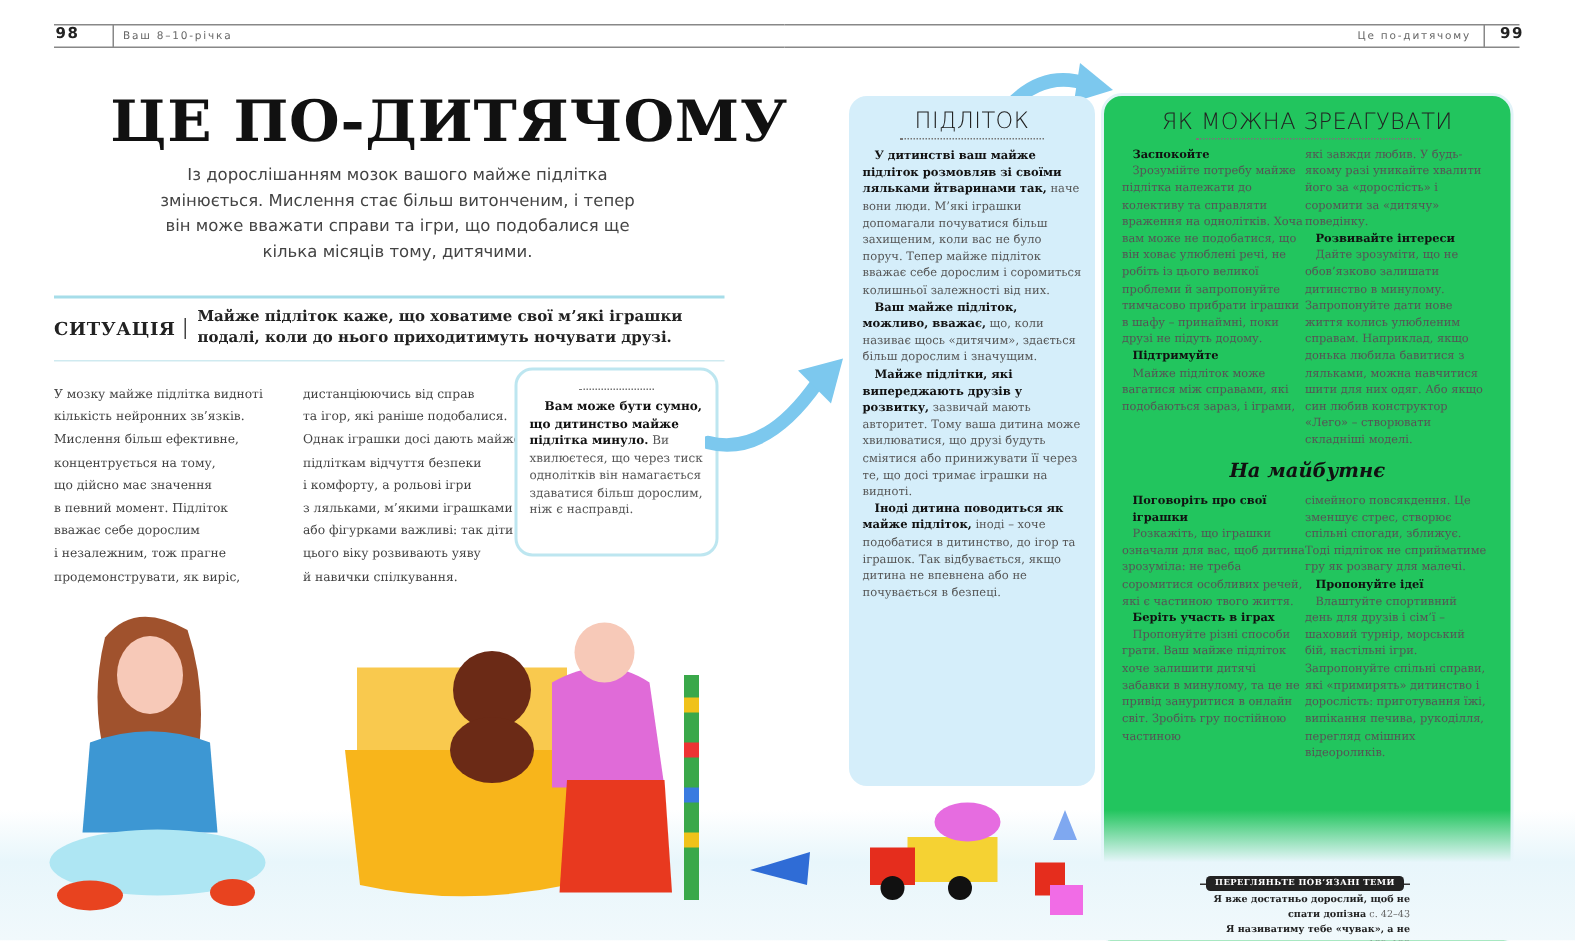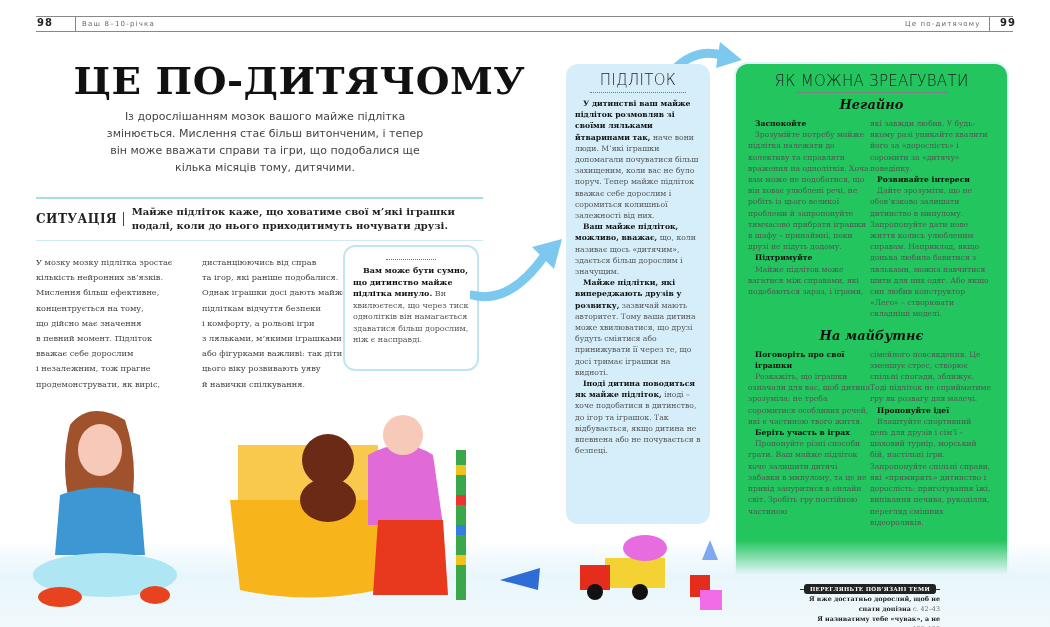--- a/index.html
+++ b/index.html
@@ -32,21 +32,21 @@
   .think-box { position: absolute; left: 343px; top: 245px; width: 136px; height: 126px; border: 2px solid #bde6f0; border-radius: 12px; padding: 8px 8px; background: #fff; }
   .box-title { font-family: "DejaVu Sans", sans-serif; font-weight: 300; text-align: center; color: #222; letter-spacing: 0.3px; }
   .think-box .box-title { font-size: 15px; line-height: 16px; }
   .dotline { width: 50px; margin: 4px auto 5px; border-top: 1px dotted #777; }
   .think-text { font-size: 8px; line-height: 11.5px; color: #555; text-indent: 10px; }
   .think-text b { color: #111; }
 
   .arrow-left { position: absolute; left: 470px; top: 225px; }
   .arrow-top { position: absolute; left: 670px; top: 38px; }
 
-  .teen-box { position: absolute; left: 566px; top: 64px; width: 144px; height: 460px; background: #d5eefa; border-radius: 12px; padding: 8px 9px; }
+  .teen-box { position: absolute; left: 566px; top: 64px; width: 164px; height: 460px; background: #d5eefa; border-radius: 12px; padding: 8px 9px; }
   .teen-box .box-title { font-size: 15px; line-height: 16px; }
   .teen-box .dotline { width: 96px; }
   .teen-p { font-size: 7.7px; line-height: 11.2px; color: #555; text-indent: 8px; margin-bottom: 0; }
   .teen-p b { color: #111; }
 
   .react-box { position: absolute; left: 734px; top: 62px; width: 275px; height: 570px; border: 2px solid #e2f3f8; border-radius: 14px; padding: 8px 12px; background: #22c55e; }
   .react-box .box-title { font-size: 15px; line-height: 18px; }
   .react-box .dotline { width: 150px; margin: 2px auto 4px; }
   .script-h { text-align: center; font-family: "DejaVu Serif", serif; font-style: italic; font-weight: bold; font-size: 13px; color: #111; margin: 2px 0 6px; }
   .react-grid { display: flex; }
@@ -78,21 +78,21 @@
 <h1 class="main-title">ЦЕ ПО-ДИТЯЧОМУ</h1>
 <p class="intro">Із дорослішанням мозок вашого майже підлітка змінюється. Мислення стає більш витонченим, і тепер він може вважати справи та ігри, що подобалися ще кілька місяців тому, дитячими.</p>
 
 <div class="situation">
   <span class="sit-label">СИТУАЦІЯ</span>
   <span class="sit-bar"></span>
   <span class="sit-text">Майже підліток каже, що ховатиме свої м’які іграшки подалі, коли до нього приходитимуть ночувати друзі.</span>
 </div>
 
 <div class="body-cols">
-  <div class="body-col col1">У мозку мозку підлітка зростає
+  <div class="body-col col1">У мозку майже підлітка видноті
 кількість нейронних зв’язків.
 Мислення більш ефективне,
 концентрується на тому,
 що дійсно має значення
 в певний момент. Підліток
 вважає себе дорослим
 і незалежним, тож прагне
 продемонструвати, як виріс,</div>
   <div class="body-col col2">дистанціюючись від справ
 та ігор, які раніше подобалися.
@@ -126,21 +126,20 @@
   <div class="dotline"></div>
   <p class="teen-p"><b>У дитинстві ваш майже підліток розмовляв зі своїми ляльками йтваринами так,</b><span> наче вони люди. М’які іграшки допомагали почуватися більш захищеним, коли вас не було поруч. Тепер майже підліток вважає себе дорослим і соромиться колишньої залежності від них.</span></p>
   <p class="teen-p"><b>Ваш майже підліток, можливо, вважає,</b><span> що, коли називає щось «дитячим», здається більш дорослим і значущим.</span></p>
   <p class="teen-p"><b>Майже підлітки, які випереджають друзів у розвитку,</b><span> зазвичай мають авторитет. Тому ваша дитина може хвилюватися, що друзі будуть сміятися або принижувати її через те, що досі тримає іграшки на видноті.</span></p>
   <p class="teen-p"><b>Іноді дитина поводиться як майже підліток,</b><span> іноді – хоче подобатися в дитинство, до ігор та іграшок. Так відбувається, якщо дитина не впевнена або не почувається в безпеці.</span></p>
 </div>
 
 <div class="react-box">
   <div class="box-title">ЯК МОЖНА ЗРЕАГУВАТИ</div>
   <div class="dotline"></div>
-  <div class="script-h">Негайно</div>
   <div class="react-grid">
     <div class="rcol">
       <div class="h">Заспокойте</div>
       <div class="p">Зрозумійте потребу майже підлітка належати до колективу та справляти враження на однолітків. Хоча вам може не подобатися, що він ховає улюблені речі, не робіть із цього великої проблеми й запропонуйте тимчасово прибрати іграшки в шафу – принаймні, поки друзі не підуть додому.</div>
       <div class="h">Підтримуйте</div>
       <div class="p">Майже підліток може вагатися між справами, які подобаються зараз, і іграми,</div>
     </div>
     <div class="rcol">
       <div class="p" style="text-indent:0">які завжди любив. У будь-якому разі уникайте хвалити його за «дорослість» і соромити за «дитячу» поведінку.</div>
       <div class="h">Розвивайте інтереси</div>

